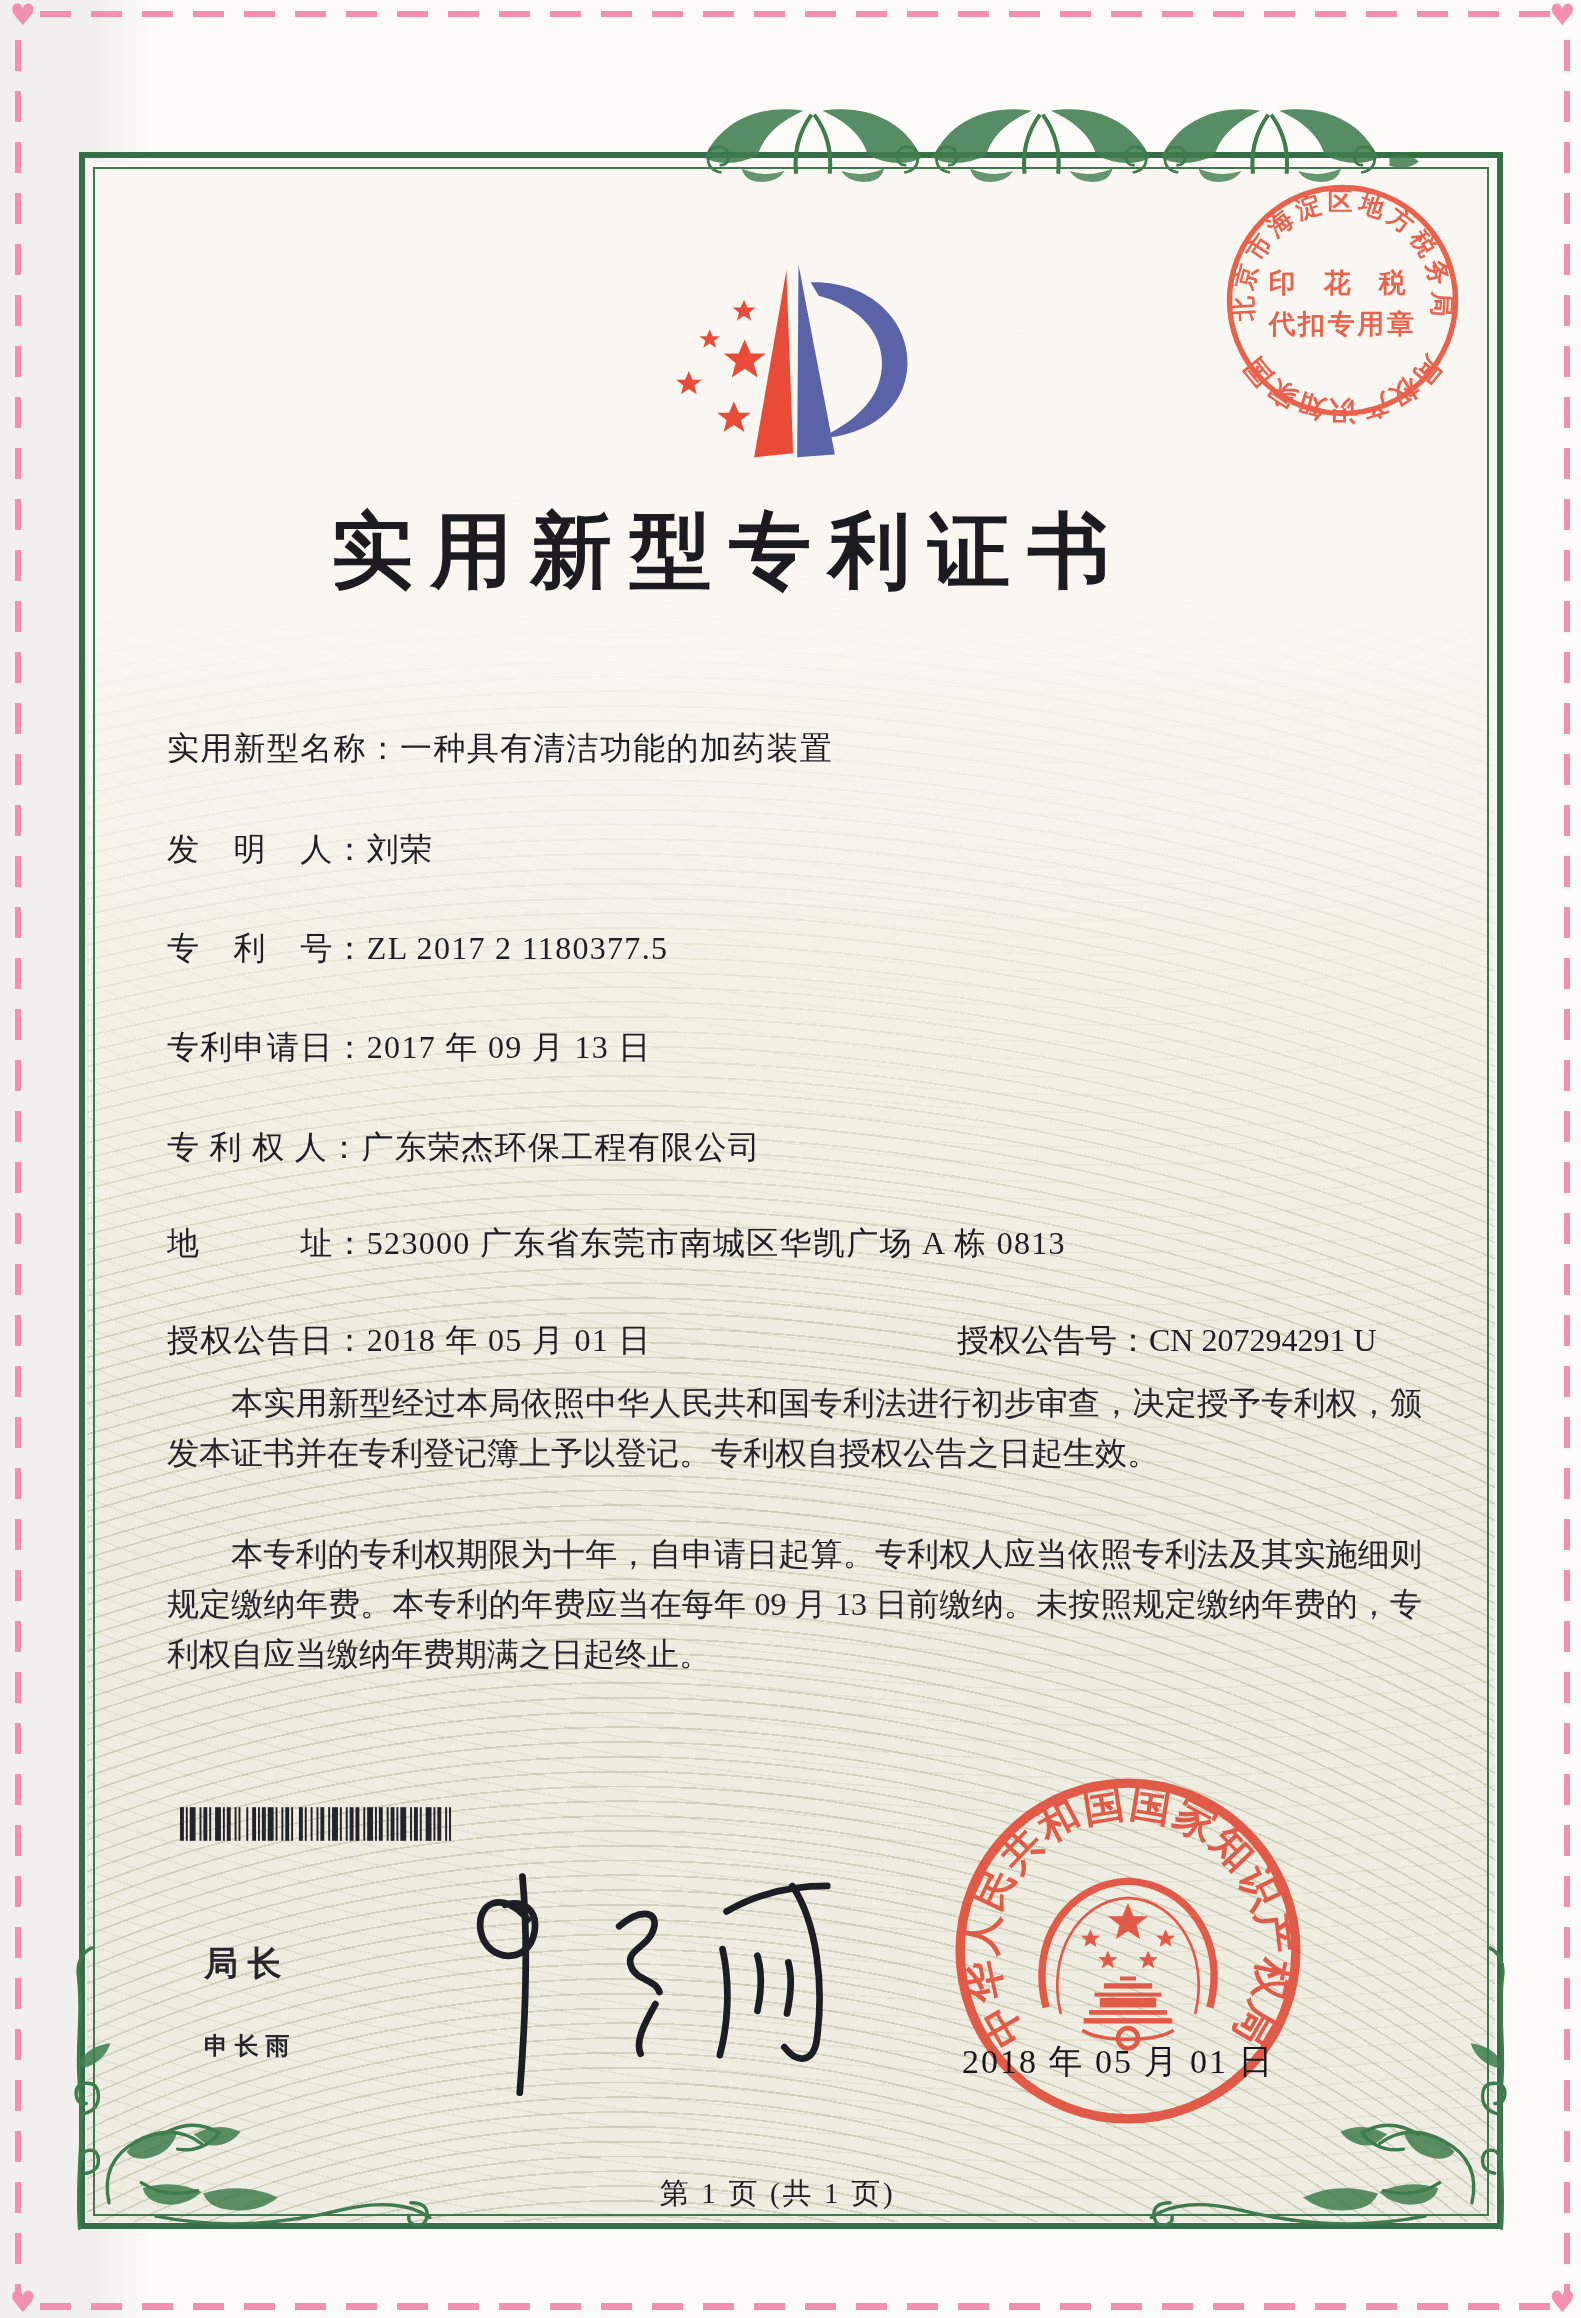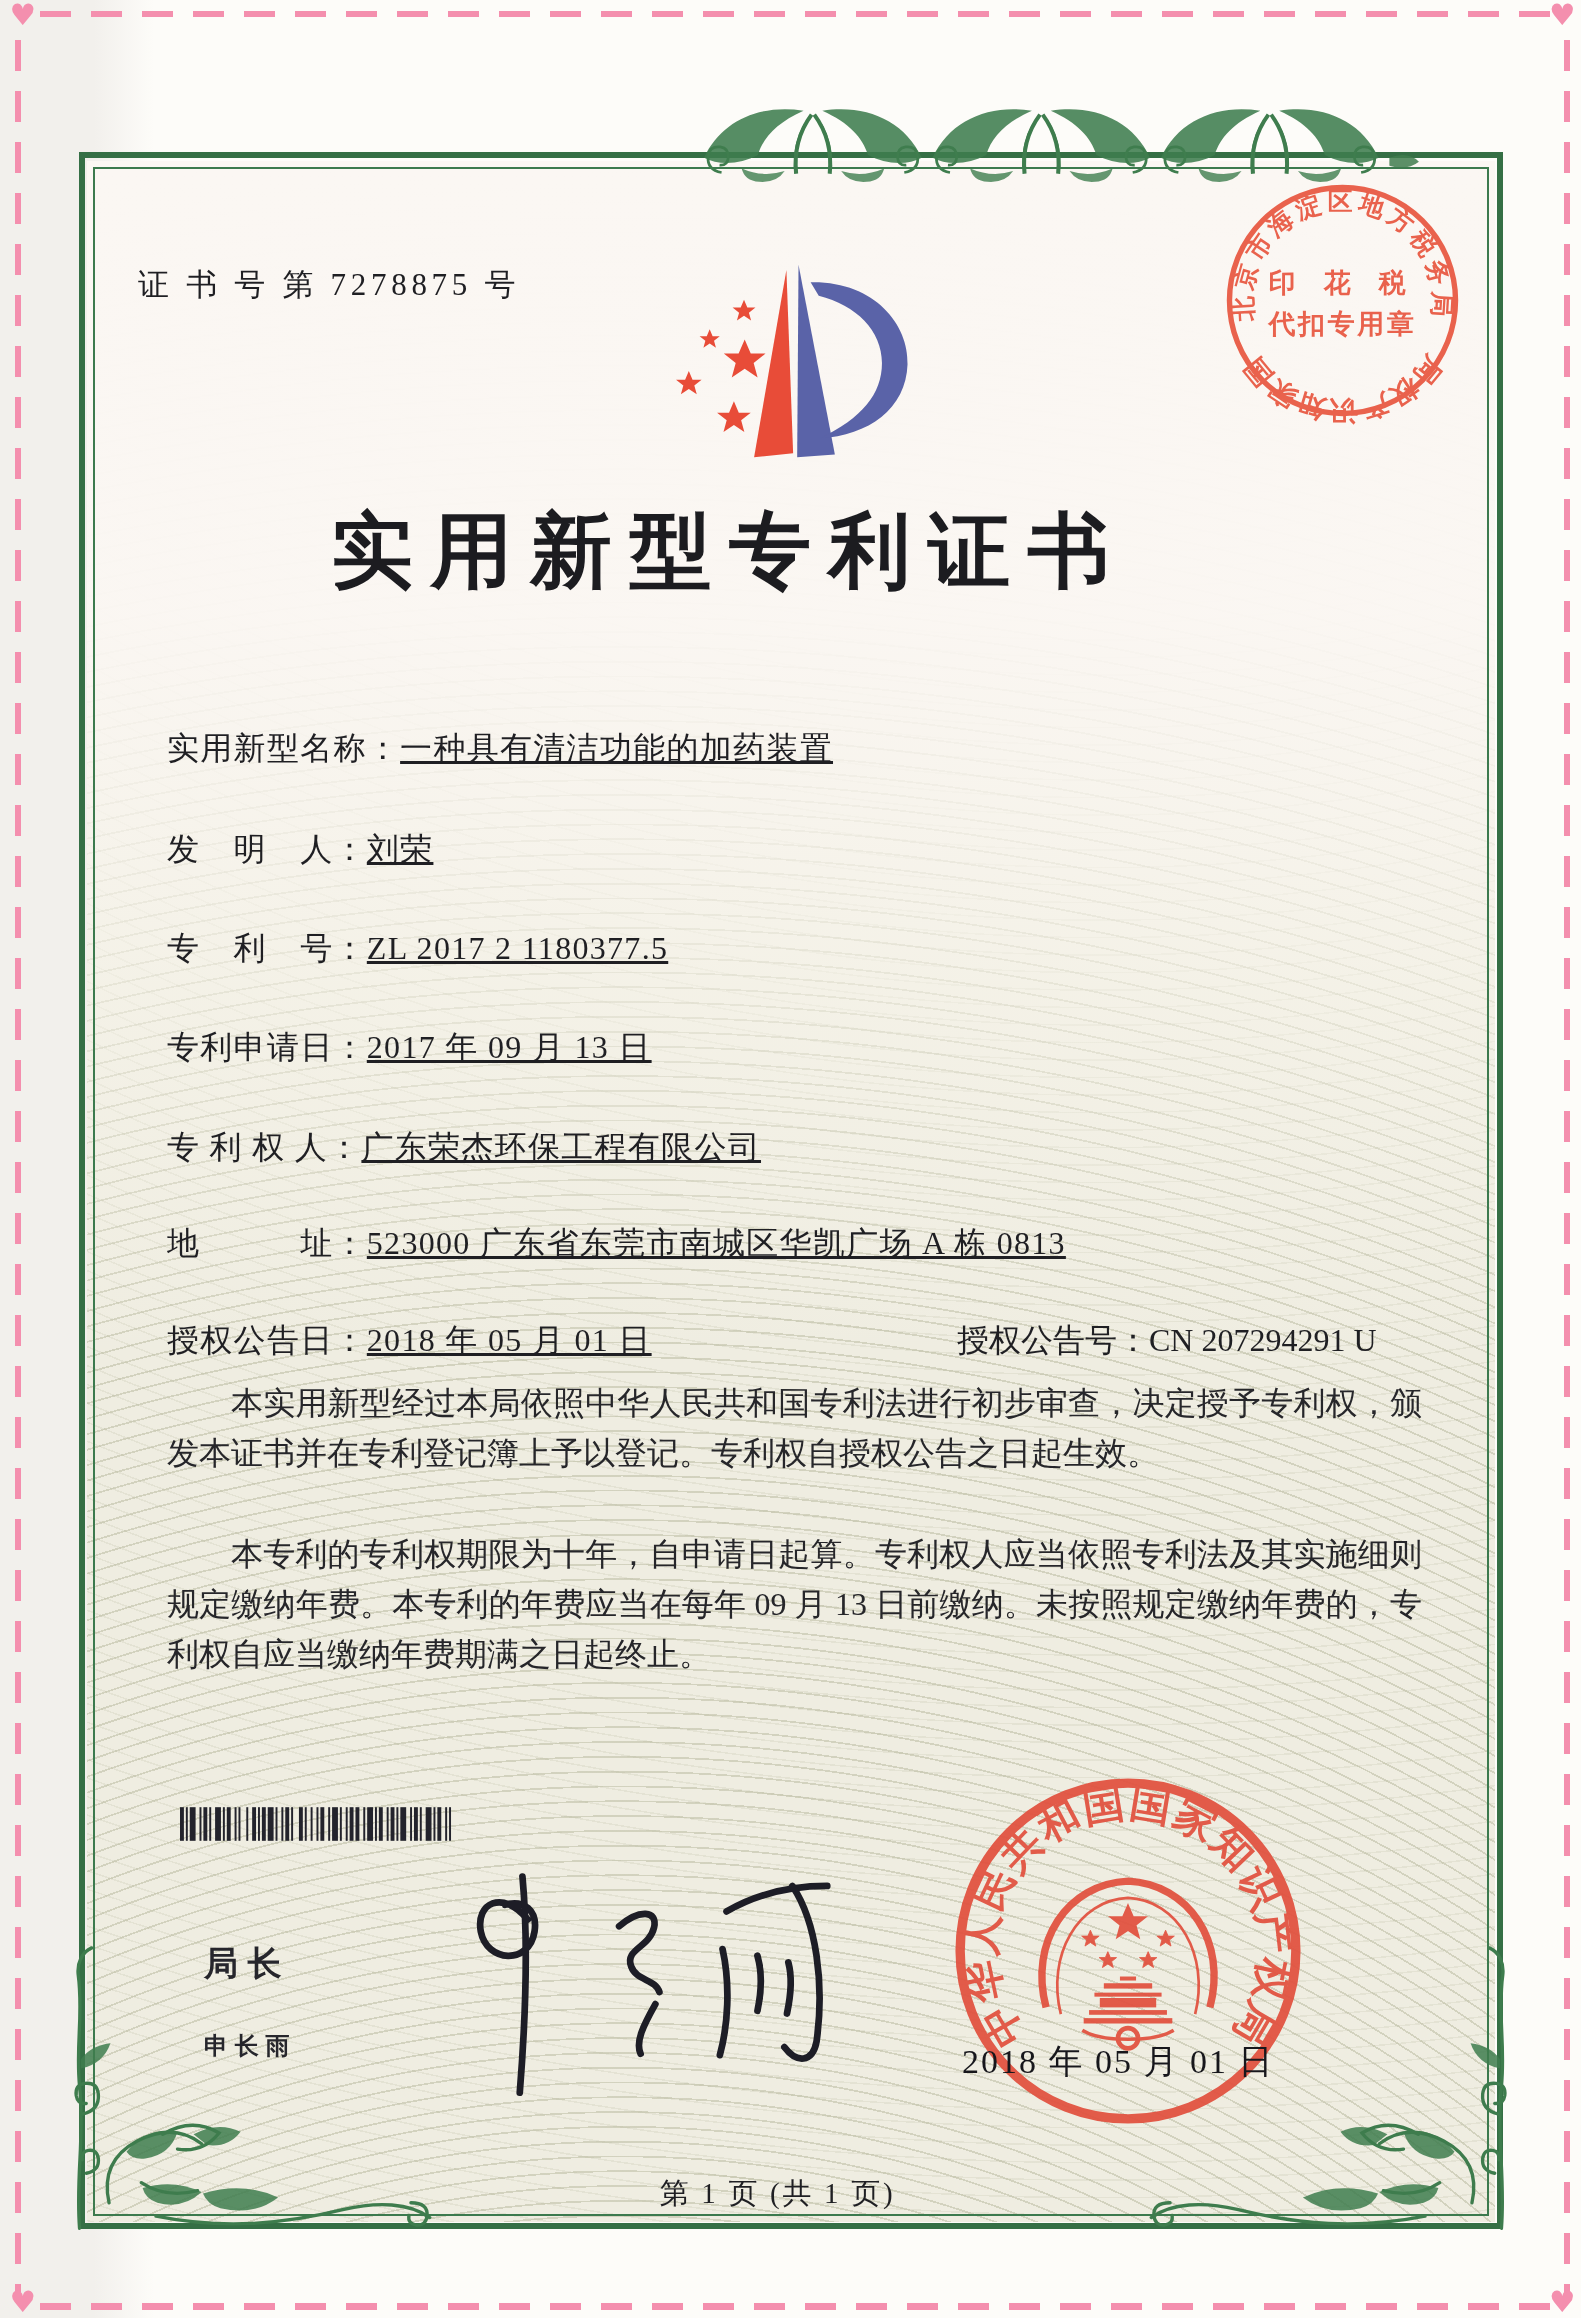--- a/index.html
+++ b/index.html
@@ -31,21 +31,21 @@
       #efede1;
   }
   
   #cert-no{position:absolute;left:138px;top:264px;font-size:31px;letter-spacing:4.7px;}
   #logo{position:absolute;left:672px;top:262px;width:249px;height:206px;}
   #tax-stamp{position:absolute;left:1214px;top:172px;width:257px;height:257px;opacity:.92;}
   #title{position:absolute;left:0;width:1458px;top:497px;text-align:center;font-size:82px;font-weight:bold;letter-spacing:17.5px;color:#1c1c20;}
   
   .frow{position:absolute;left:167px;font-size:32px;white-space:nowrap;}
   .r0{top:727px}.r1{top:828px}.r2{top:927px}.r3{top:1026px}.r4{top:1126px}.r5{top:1222px}.r6{top:1319px}
-  .flabel{letter-spacing:1.3px;} .fvalue{letter-spacing:1.3px;text-decoration:underline;}
+  .flabel{letter-spacing:1.3px;} .fvalue{letter-spacing:1.3px;}
   #grant-no{position:absolute;left:957px;top:1319px;font-size:32px;white-space:nowrap;}
   
   #paras{position:absolute;left:167px;top:1378px;width:1255px;font-size:32px;line-height:50px;text-align:justify;color:#26262a;}
   #paras p{margin:0;text-indent:64px;}
   #paras p:nth-child(1){margin-bottom:51px;}
   
   #barcode{position:absolute;left:180px;top:1807px;width:277px;height:34px;}
   #director-title{position:absolute;left:204px;top:1941px;font-size:34px;letter-spacing:9.4px;font-family:Liberation Serif, serif;font-weight:600;color:#26262c;}
   #director-name{position:absolute;left:204px;top:2030px;font-size:24px;letter-spacing:6.7px;font-family:"Liberation Sans","DejaVu Sans",sans-serif;font-weight:600;color:#26262c;}
   #signature{position:absolute;left:396px;top:1847px;width:551px;height:282px;}
@@ -128,21 +128,20 @@
     </g>
     <g fill="#3e7c4d" fill-opacity=".85" stroke="none">
       <path d="M28,232 q34,-8 44,-38 q-30,4 -44,24 Z"></path>
       <path d="M96,356 q30,-38 76,-30 q-10,34 -48,40 q-20,2 -28,-10 Z"></path>
       <path d="M120,410 q46,-14 88,6 q-28,26 -66,16 q-18,-6 -22,-22 Z"></path>
       <path d="M196,330 q36,-20 70,-4 q-18,24 -50,20 Z"></path>
       <path d="M210,418 q60,-18 112,6 q-36,28 -86,16 q-20,-6 -26,-22 Z"></path>
     </g>
   </svg>
 
-  <div id="cert-no" data-name="certificate-number">证 书 号 第 7278875 号</div>
 
   <svg id="logo" data-name="cnipa-logo-icon" viewBox="0 0 370 306">
     <defs>
       <path id="star" d="M0,-10 L2.9,-3.2 10,-3.2 4.3,1.3 6.2,8.2 0,4.1 -6.2,8.2 -4.3,1.3 -10,-3.2 -2.9,-3.2 Z" fill="#e84c38"></path>
     </defs>
     <polygon points="170,12 180,284 122,290" fill="#e84c38"></polygon>
     <polygon points="188,4 242,286 186,290" fill="#5a63a8"></polygon>
     <path d="M206,30 C300,28 352,92 350,152 C348,218 292,258 220,262 C282,232 312,196 312,150 C312,102 274,64 218,50 Z" fill="#5a63a8"></path>
     <use href="#star" transform="translate(107,73) scale(1.7)"></use>
     <use href="#star" transform="translate(56,115) scale(1.5)"></use>

